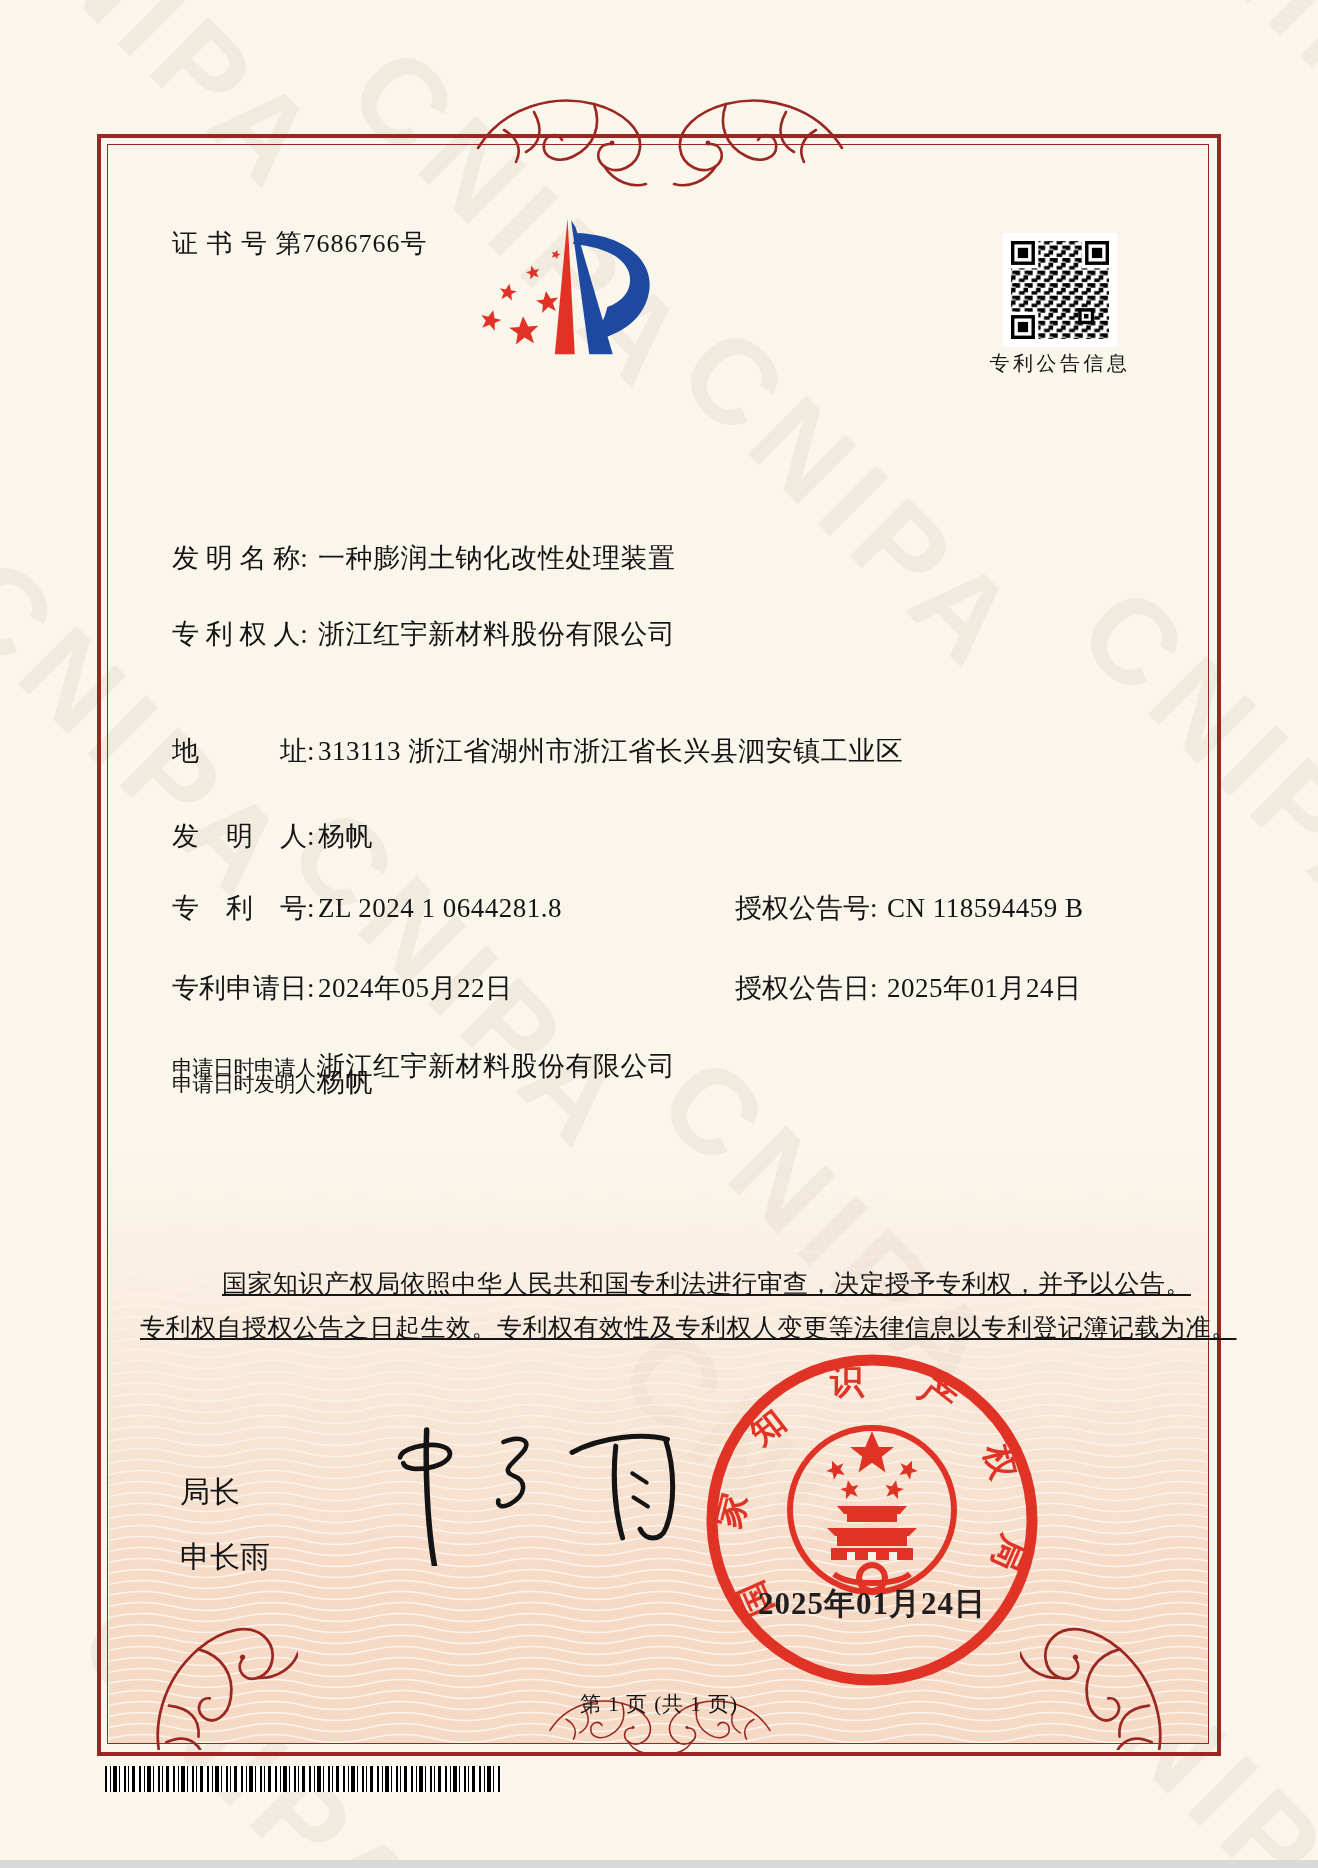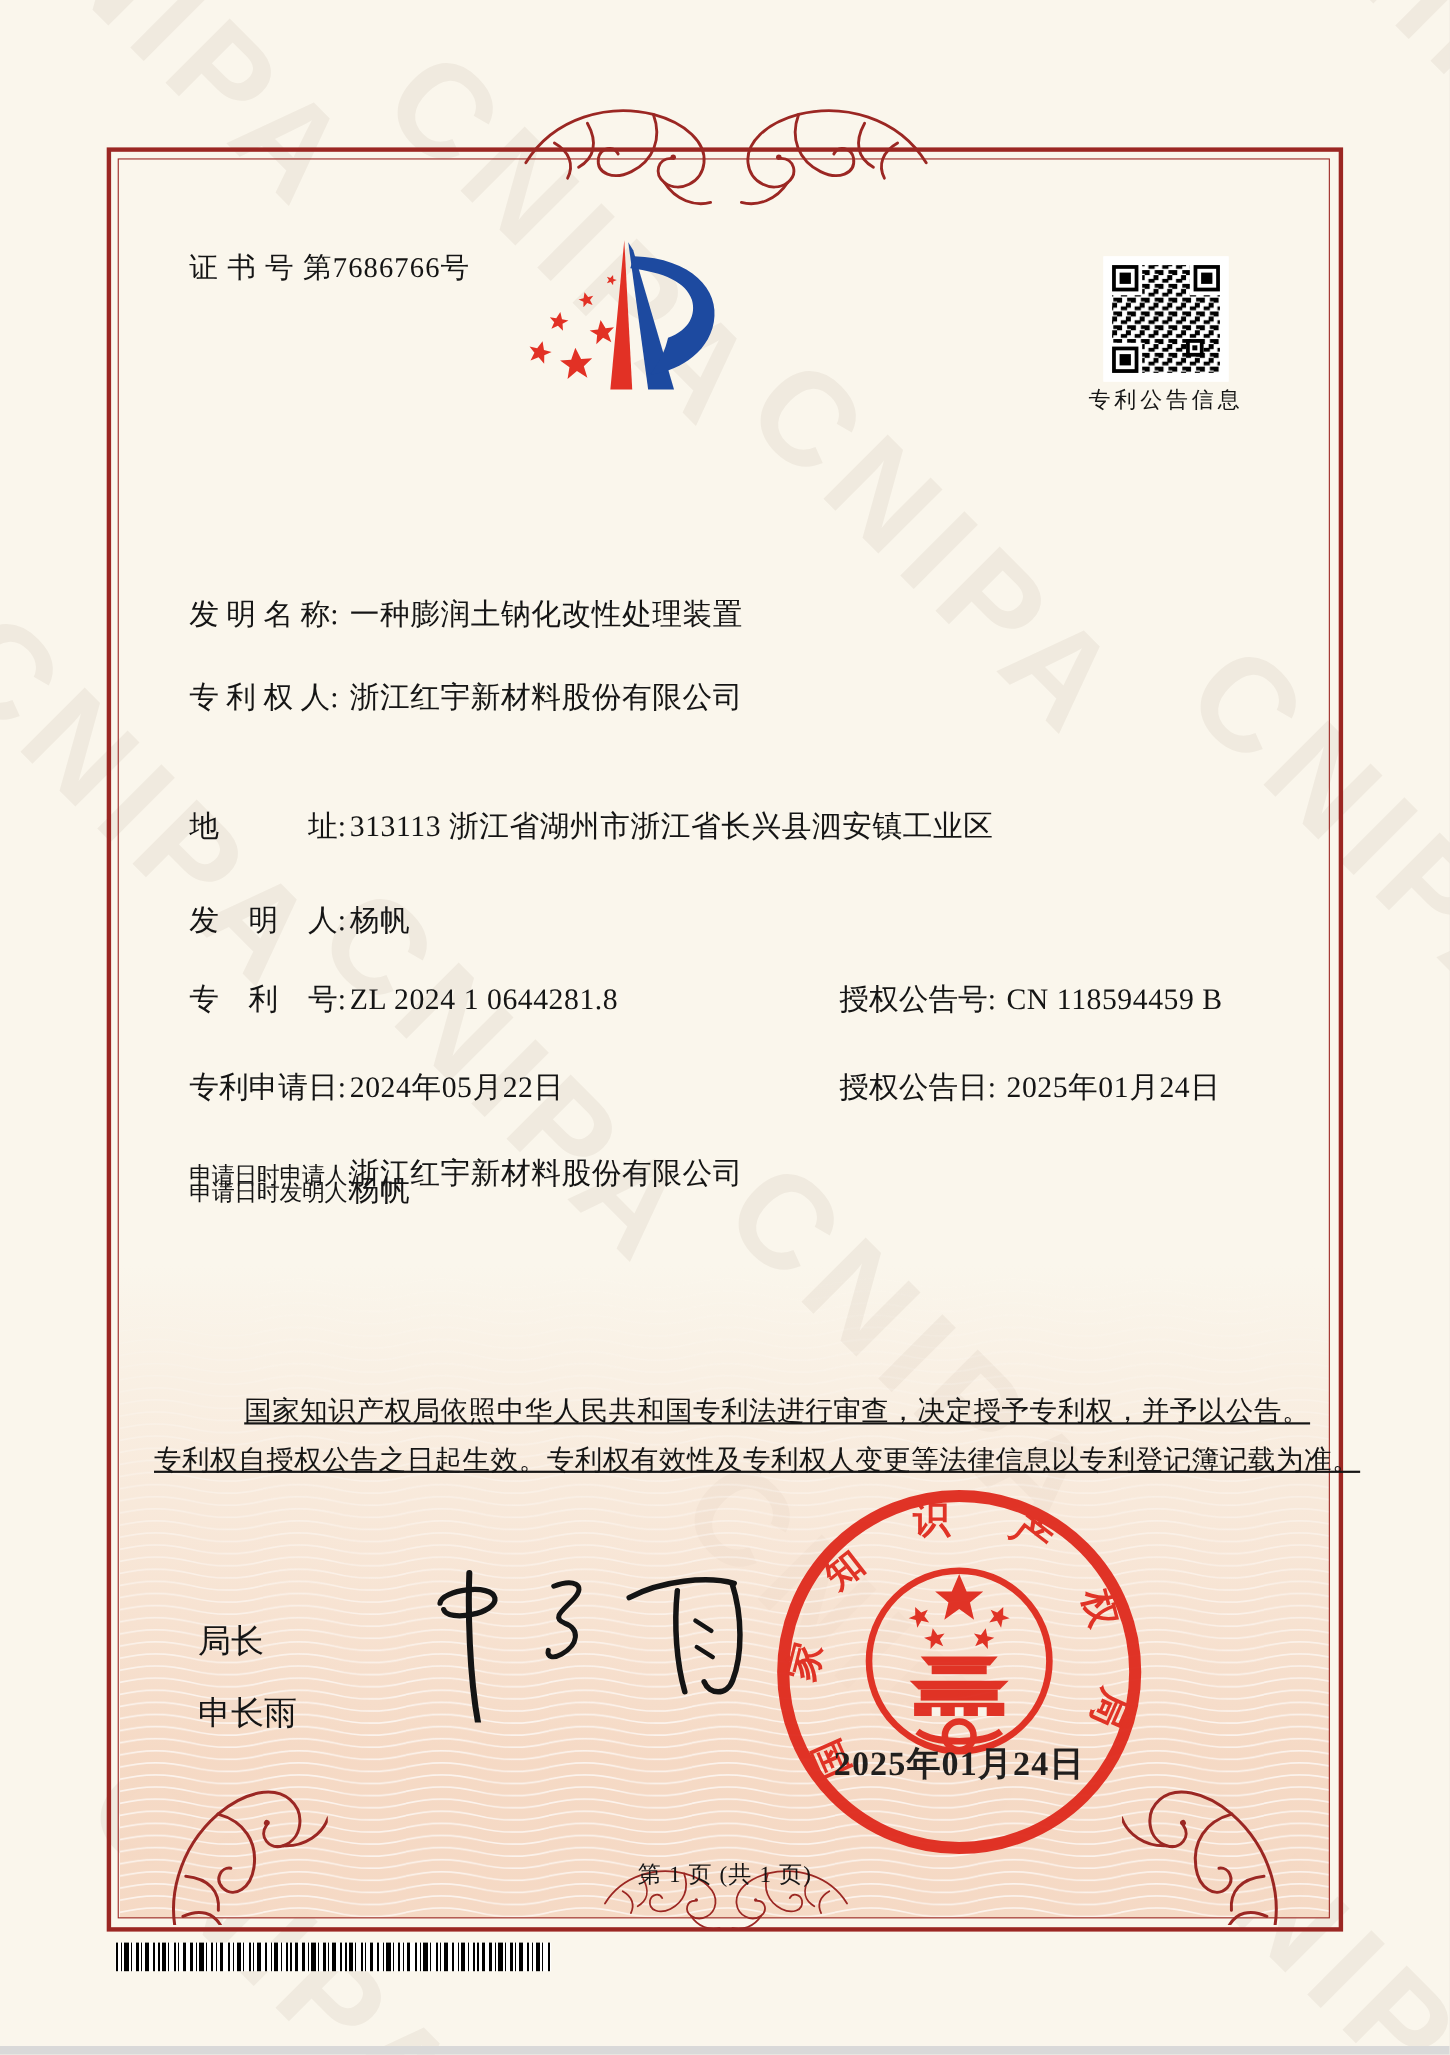--- a/index.html
+++ b/index.html
@@ -29,21 +29,21 @@
   .qr-label{position:absolute; left:965px; top:350px; width:190px; text-align:center;
     font-size:20px; letter-spacing:3.5px;}
   .doc-title{position:absolute; left:0; top:390px; width:1145px; text-align:center;
     font-size:53px; font-weight:bold; letter-spacing:34px; text-indent:34px;}
   
   .row{position:absolute; left:172px; width:1040px; font-size:27px; white-space:nowrap;}
   .row .lbl{display:inline-block; width:146px; vertical-align:baseline;}
   .row .lbl-long{display:inline-block; width:146px; font-size:21px; letter-spacing:-0.5px;}
   .row .val{letter-spacing:0.5px;}
   .row .col2{position:absolute; left:563px; top:0;}
-  .row .lbl2{display:inline-block; width:152px;margin-left:28px;}
+  .row .lbl2{display:inline-block; width:152px;}
   .r1{top:540px;}.r2{top:616px;}.r3{top:733px;}.r4{top:818px;}
   .r5{top:890px;}.r6{top:970px;}.r7{top:1048px;}.r8{top:1064px;}
   
   .statement{position:absolute; left:140px; top:1262px; width:1048px; font-size:25px;
     letter-spacing:0.5px;}
   .statement p{margin:0; line-height:44px; white-space:nowrap;text-decoration:underline;}
   .statement p.first{padding-left:82px;}
   
   .signer{position:absolute; left:180px; top:1472px; font-family:"Liberation Sans", sans-serif;
     font-size:30px; font-weight:500;}

